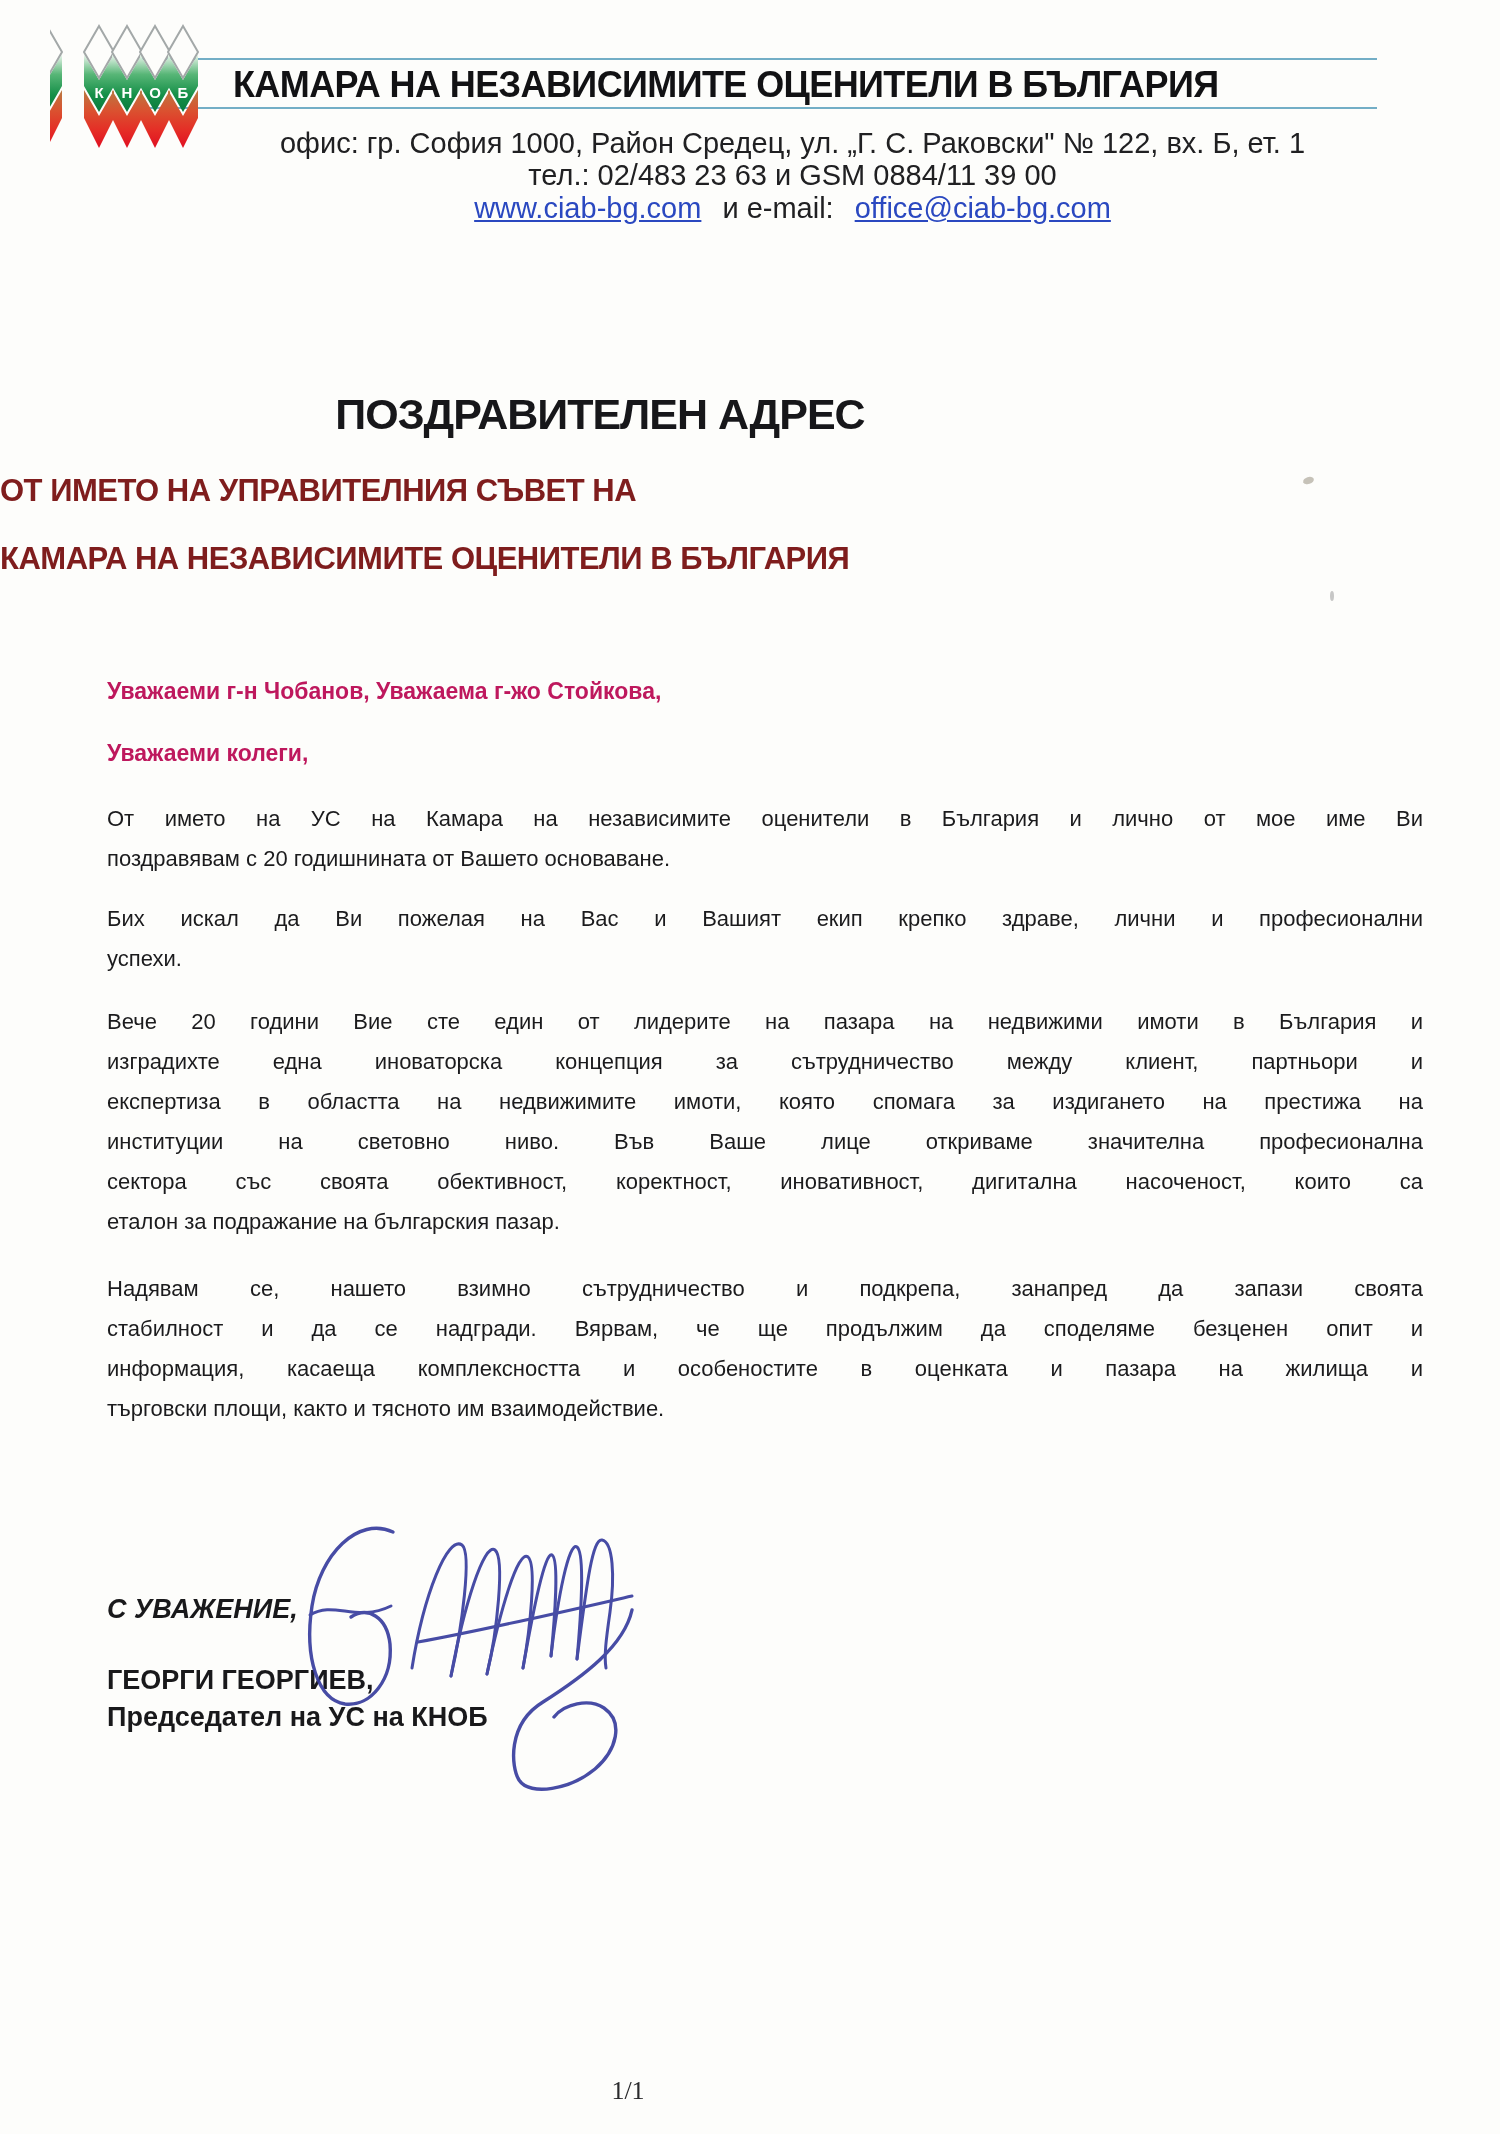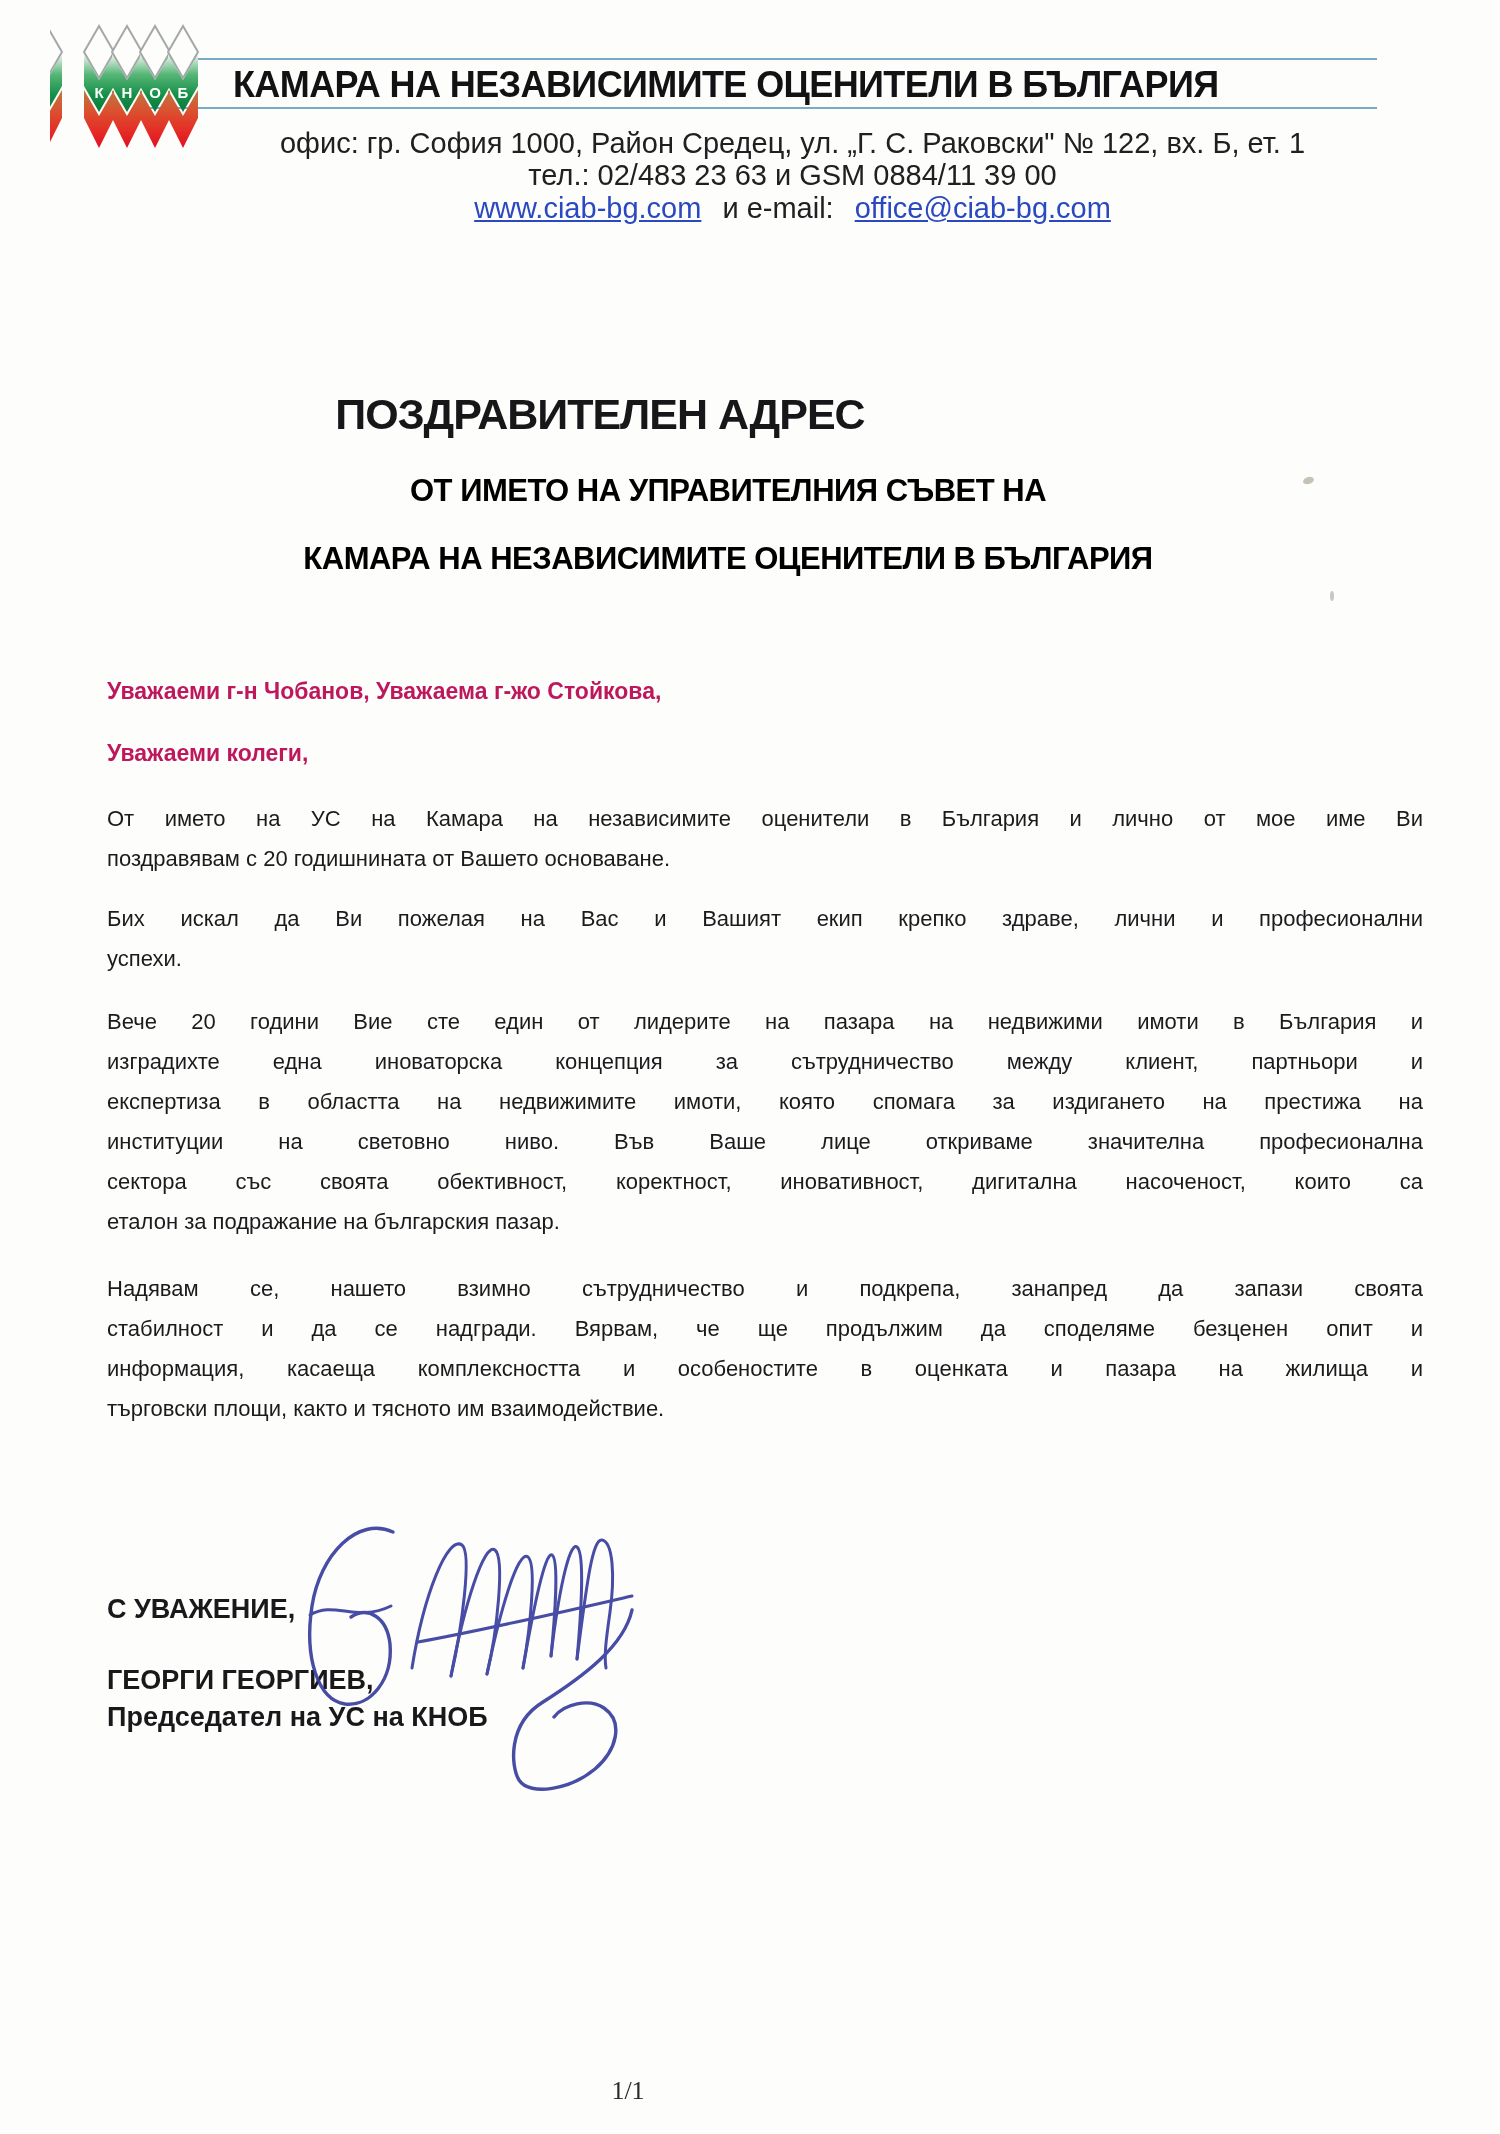--- a/index.html
+++ b/index.html
@@ -18,37 +18,37 @@
   
   .org-title { position:absolute; left:233px; top:64px; font-size:36px; font-weight:bold; letter-spacing:-0.6px; color:#121214; white-space:nowrap; }
   .contact { position:absolute; left:220px; width:1145px; text-align:center; font-size:29px; color:#202022; white-space:nowrap; }
   .contact.addr { top:127px; }
   .contact.tel  { top:159px; }
   .contact.web  { top:192px; }
   .lnk { color:#2a48c0; text-decoration:underline; cursor:pointer;margin-top:13px; }
   .web .sep { margin:0 21px; }
   
   .doc-title { position:absolute; left:0; width:1200px; top:390px; text-align:center; font-size:43px; font-weight:bold; letter-spacing:-1px; color:#17171a; }
-  .doc-sub { position:absolute; left:0; width:1456px; text-align:center; font-size:31px; font-weight:bold; letter-spacing:-0.5px; color:#000000; }
+  .doc-sub { position:absolute; left:0; width:1456px; font-size:31px; font-weight:bold; letter-spacing:-0.5px; color:#7f1d1d; }
   .doc-sub.s1 { top:473px; }
   .doc-sub.s2 { top:541px; }
   
   .salut { position:absolute; left:107px; font-size:23px; font-weight:bold; color:#be185d; white-space:nowrap; }
   .salut.a { top:678px; }
   .salut.b { top:740px; }
   .para { position:absolute; left:107px; width:1316px; font-size:22px; line-height:40px; color:#1b1b1d; }
   .para.p1 { top:799px; }
   .para.p2 { top:899px; }
   .para.p3 { top:1002px; }
   .para.p4 { top:1269px; }
   .jl { text-align:justify; text-align-last:justify; }
   .jl.end { text-align-last:left; }
   
   .sig-closing, .sig-name, .sig-title { position:absolute; left:107px; font-size:27px; font-weight:bold; color:#19191b; white-space:nowrap; }
-  .sig-closing { top:1594px; }
+  .sig-closing { top:1594px;font-style:italic; }
   .sig-name    { top:1665px; }
   .sig-title   { top:1702px; }
   .signature { position:absolute; left:300px; top:1518px; }
   
   .page-num { position:absolute; left:0; width:1256px; top:2076px; text-align:center; font-family:"Liberation Serif", serif; font-size:26px; color:#2a2a2c; }
   
   .speck { position:absolute; border-radius:50%; }
   .speck.s1 { left:1303px; top:477px; width:11px; height:7px; background:#b3ada2; opacity:.75; transform:rotate(-18deg); }
   .speck.s2 { left:1330px; top:591px; width:4px; height:10px; background:#9b9b9b; opacity:.55; }
 </style>

